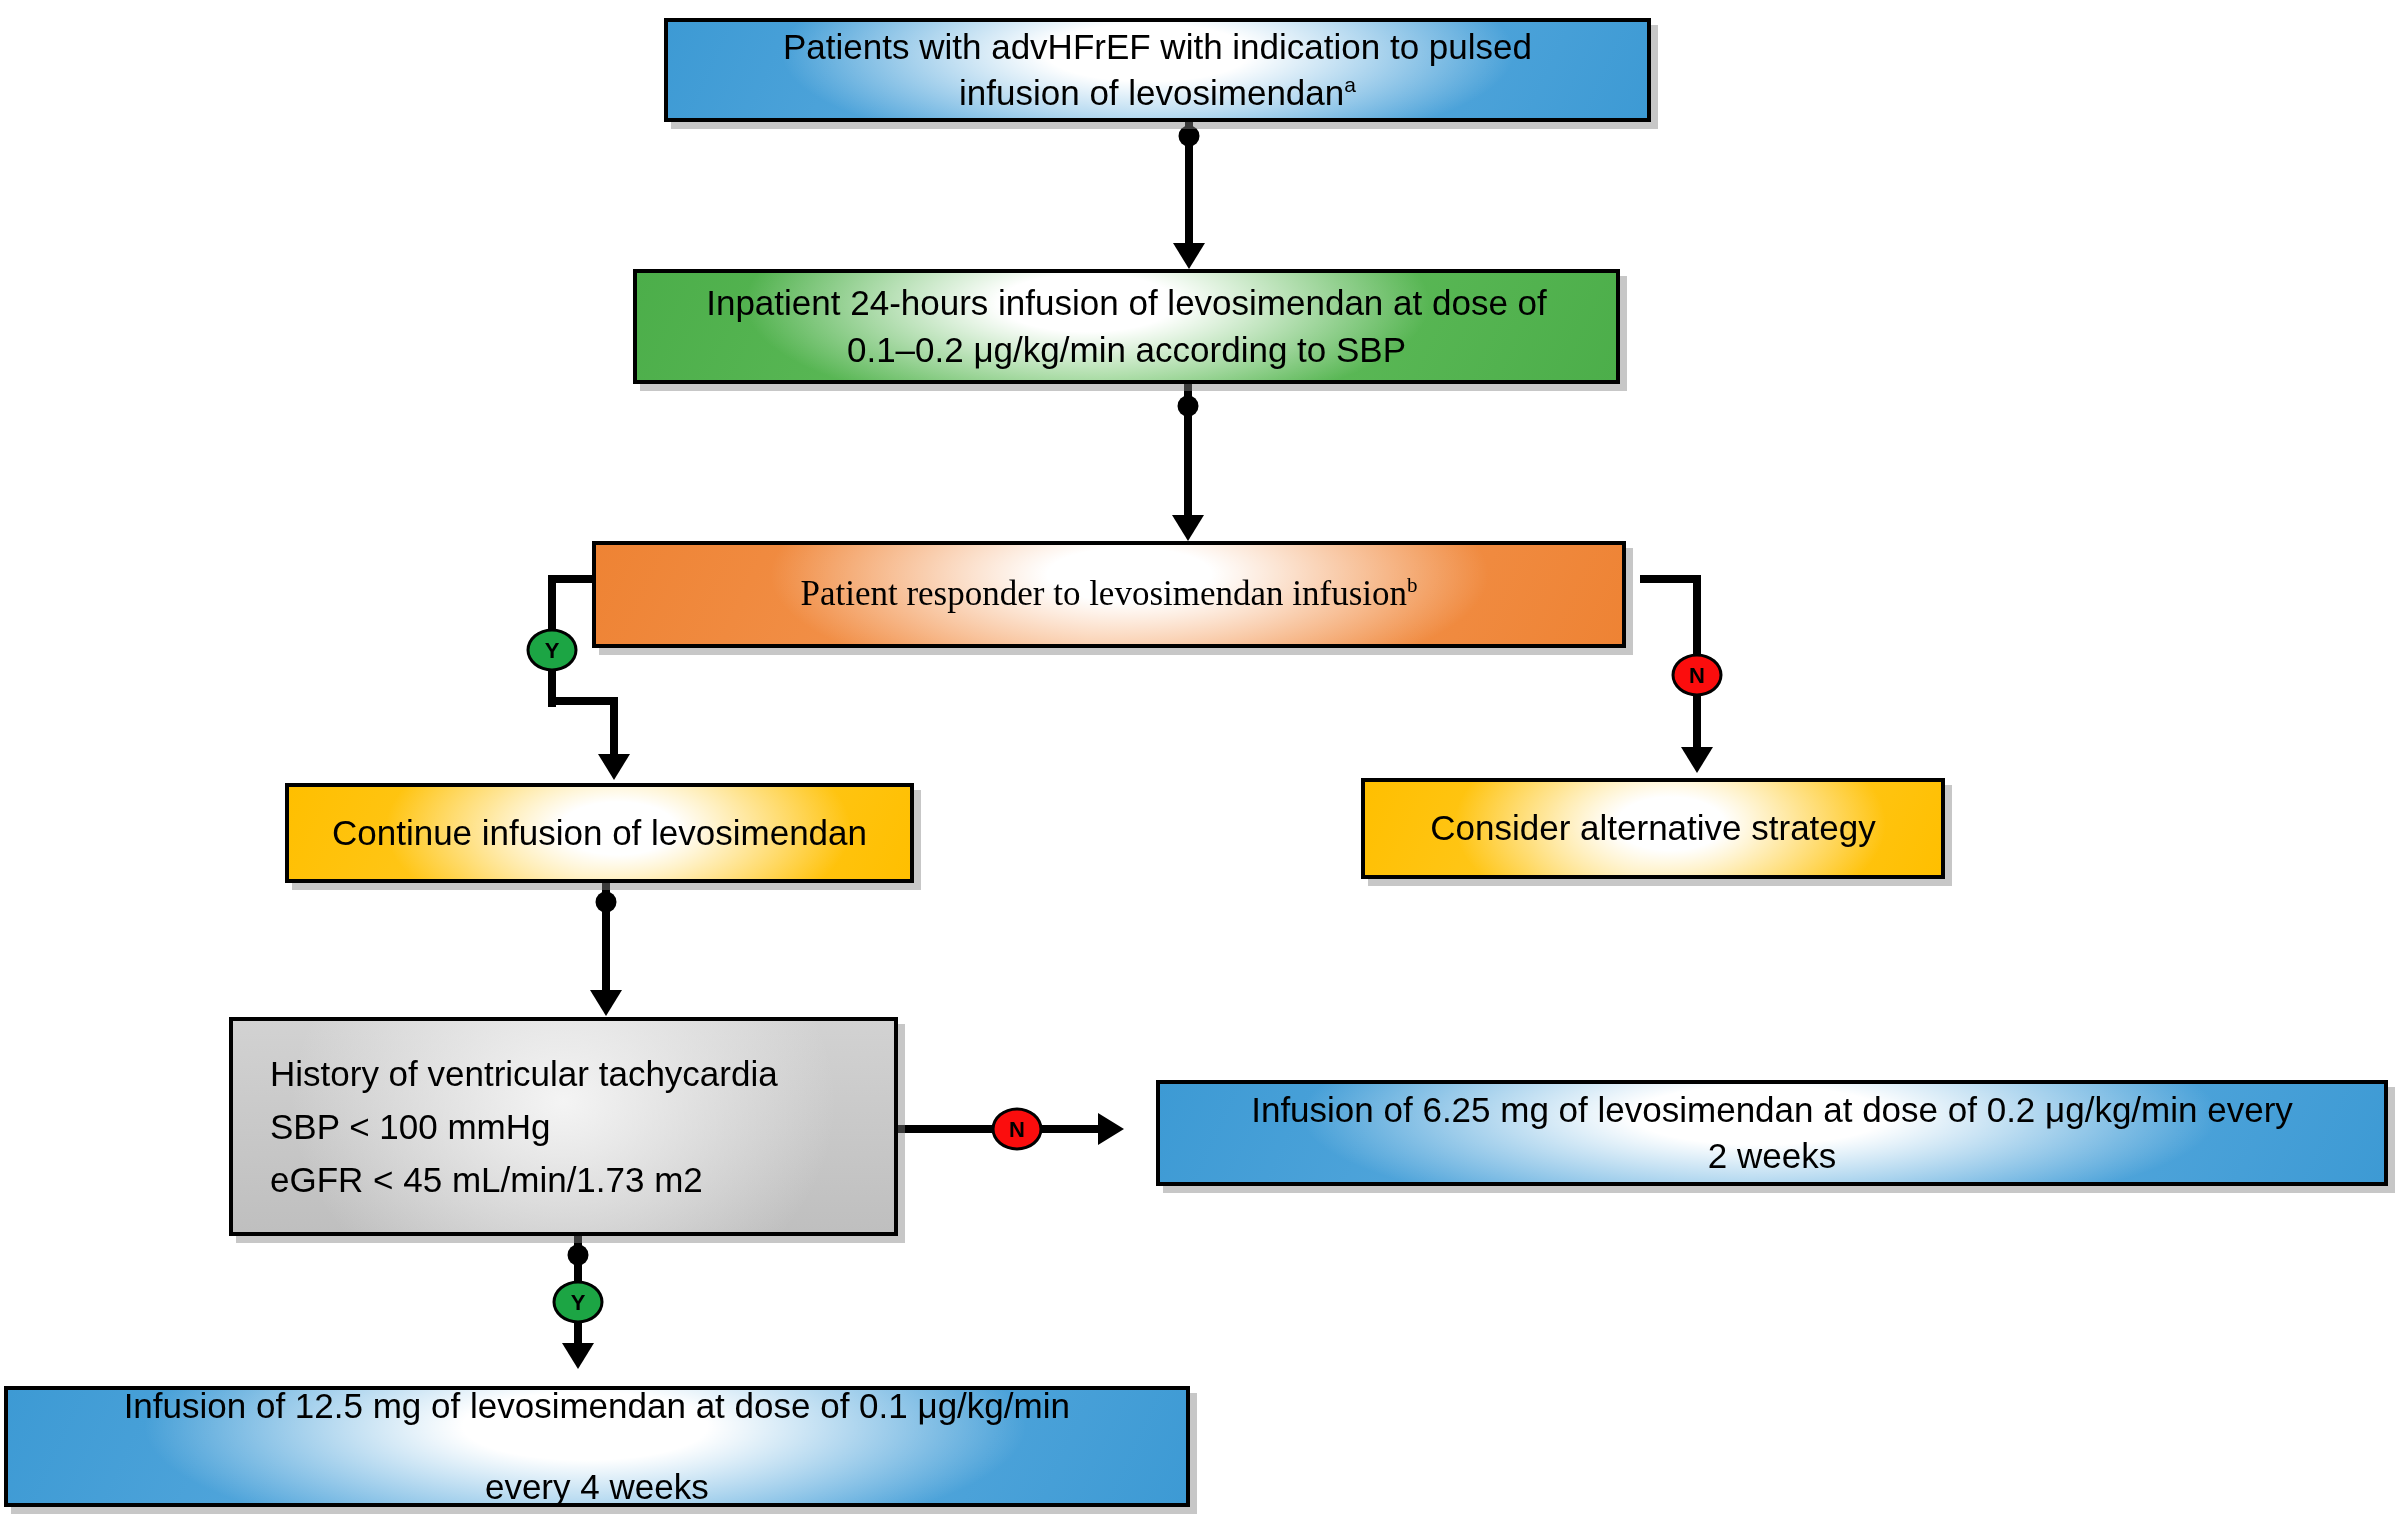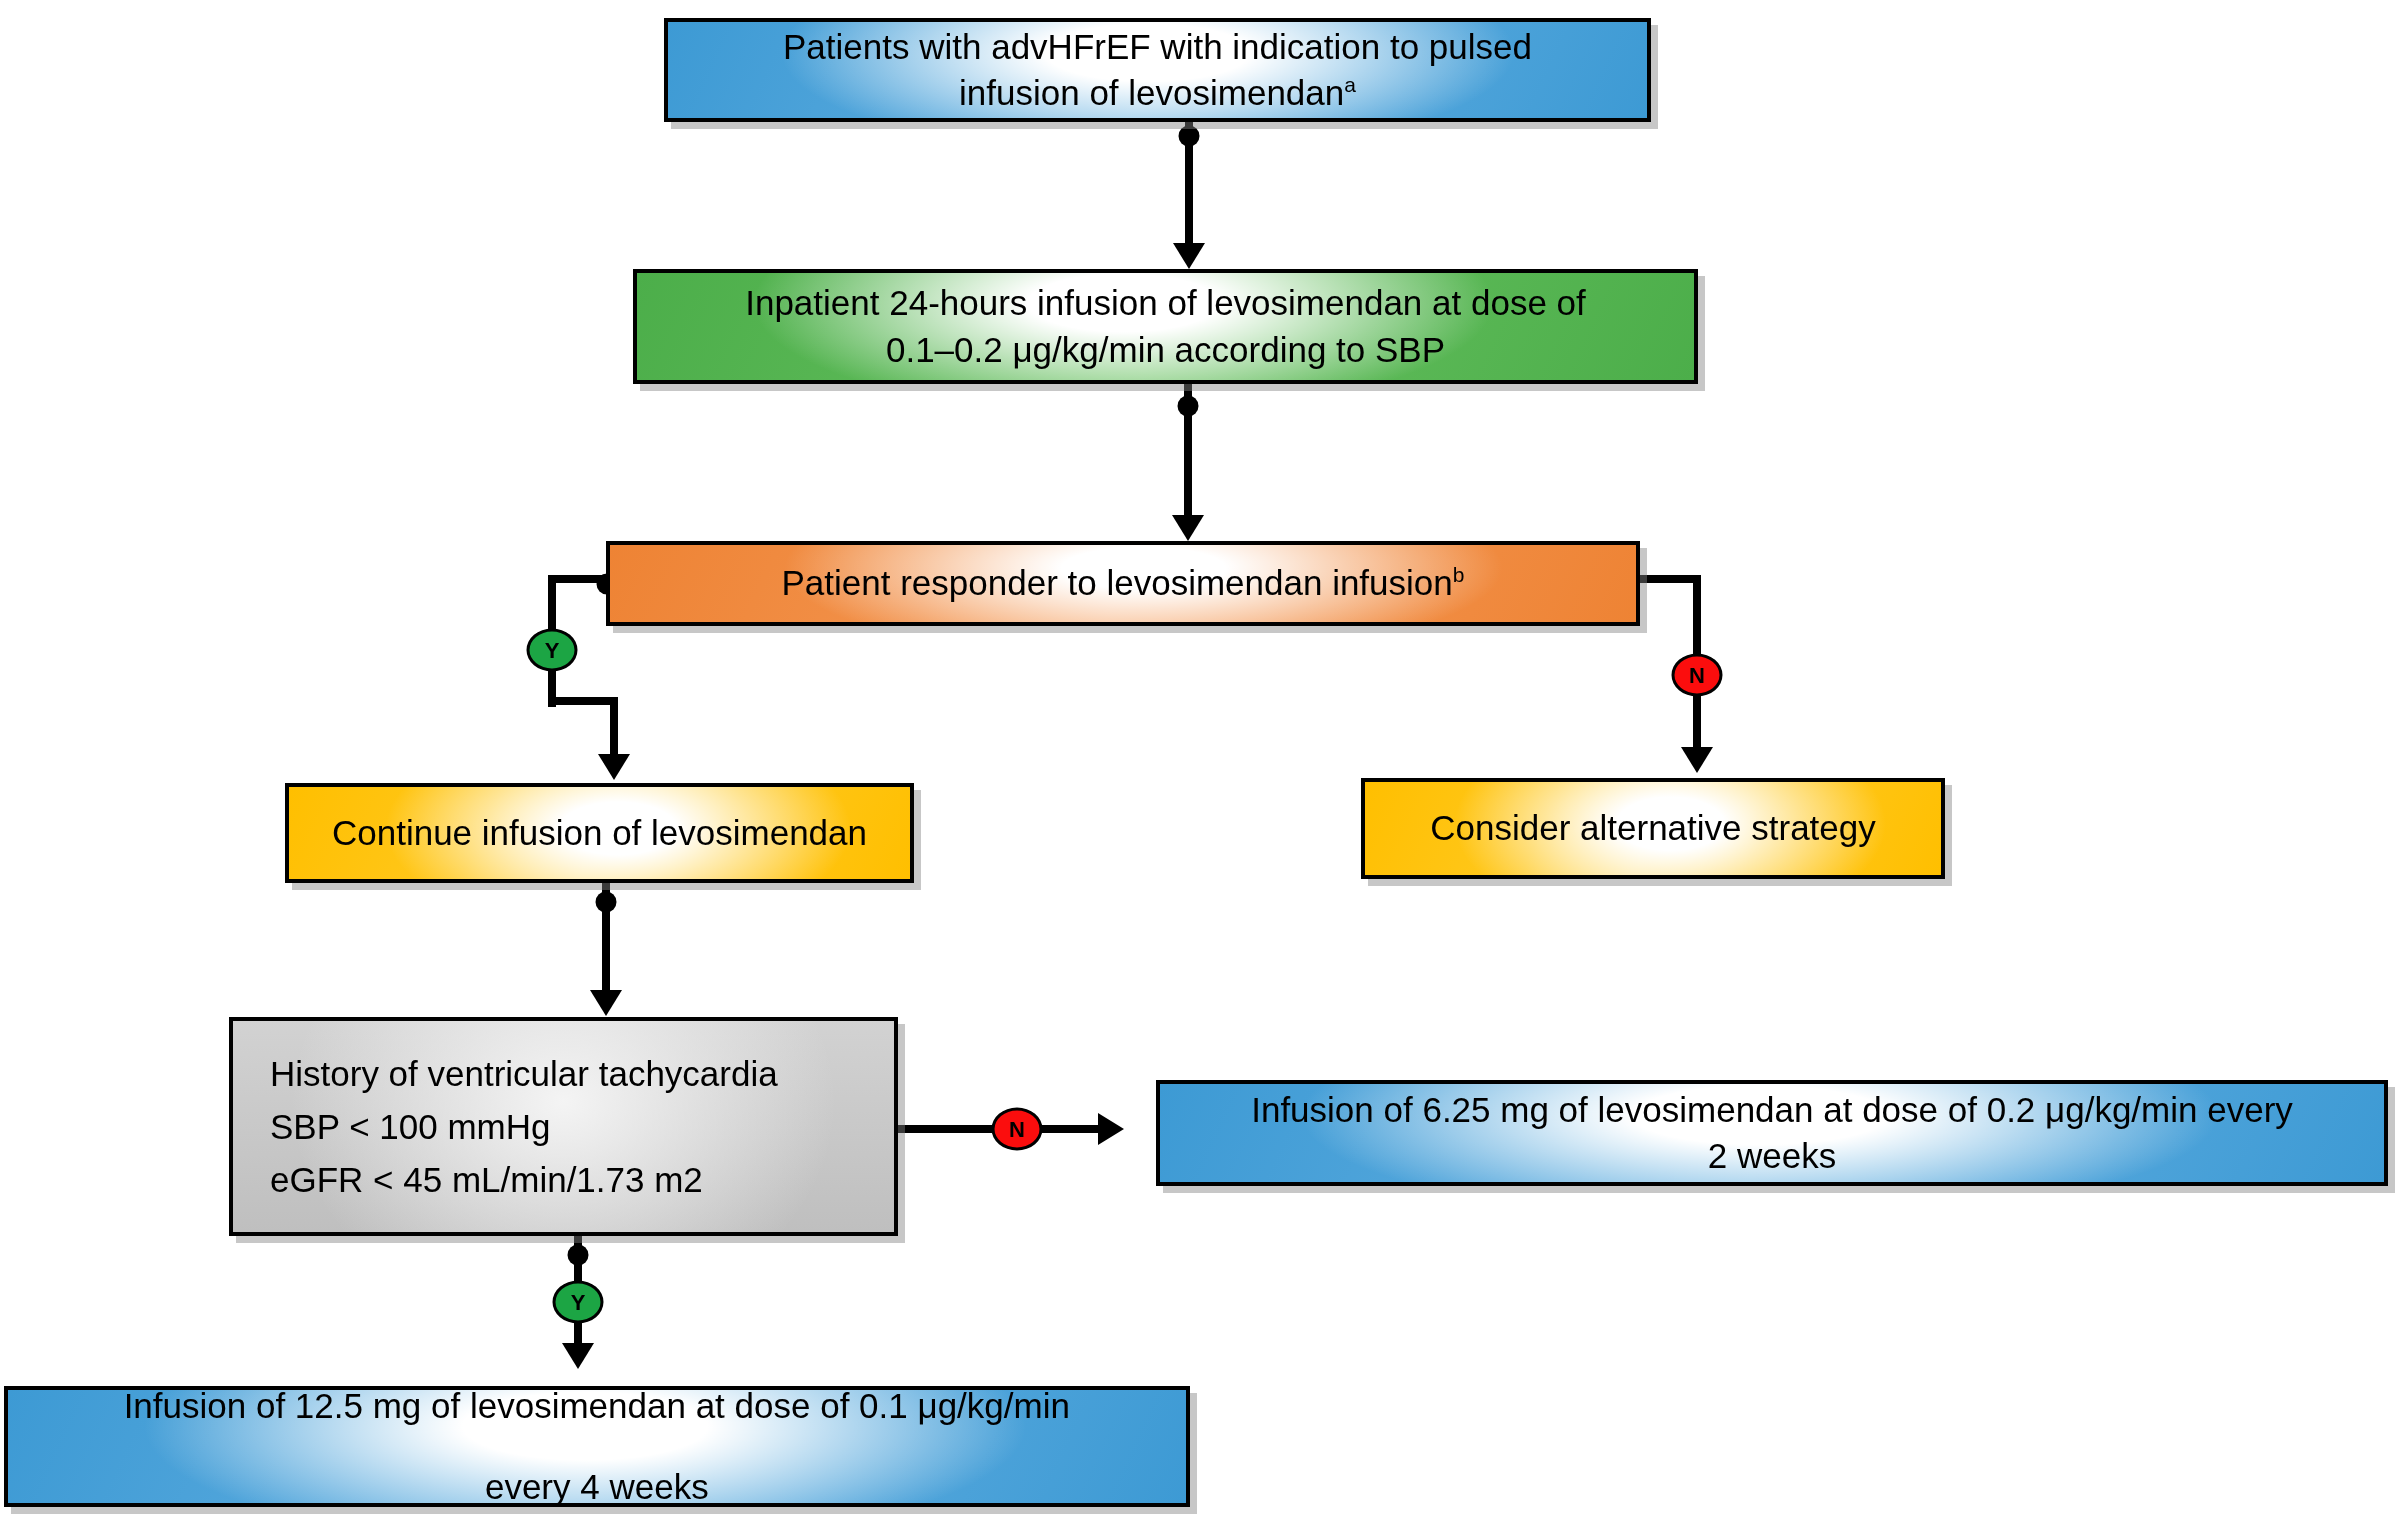--- a/index.html
+++ b/index.html
@@ -105,26 +105,26 @@
     <span>Y</span>
   </div>
 
   <div class="node fill-blue" style="left:664px;top:17.7px;width:987px;height:104px;">
     <div class="line">Patients with advHFrEF with indication to pulsed</div>
     <div class="line">
       <span>infusion of levosimendan</span><sup>a</sup>
     </div>
   </div>
 
-  <div class="node fill-green" style="left:633px;top:269px;width:1065px;height:115px;">
+  <div class="node fill-green" style="left:633px;top:269px;width:987px;height:115px;">
     <div class="line">Inpatient 24-hours infusion of levosimendan at dose of</div>
     <div class="line">0.1–0.2 μg/kg/min according to SBP</div>
   </div>
 
-  <div class="node fill-orange" style="left:606px;top:541px;width:1034px;height:85px;">
+  <div class="node fill-orange" style="left:592px;top:541px;width:1034px;height:107px;font-family:Liberation Serif, serif;">
     <div class="line">
       <span>Patient responder to levosimendan infusion</span><sup>b</sup>
     </div>
   </div>
 
   <div class="node fill-yellow" style="left:285px;top:783px;width:629px;height:100px;">
     <div class="line">Continue infusion of levosimendan</div>
   </div>
 
   <div class="node fill-yellow" style="left:1361px;top:778px;width:584px;height:101px;">

